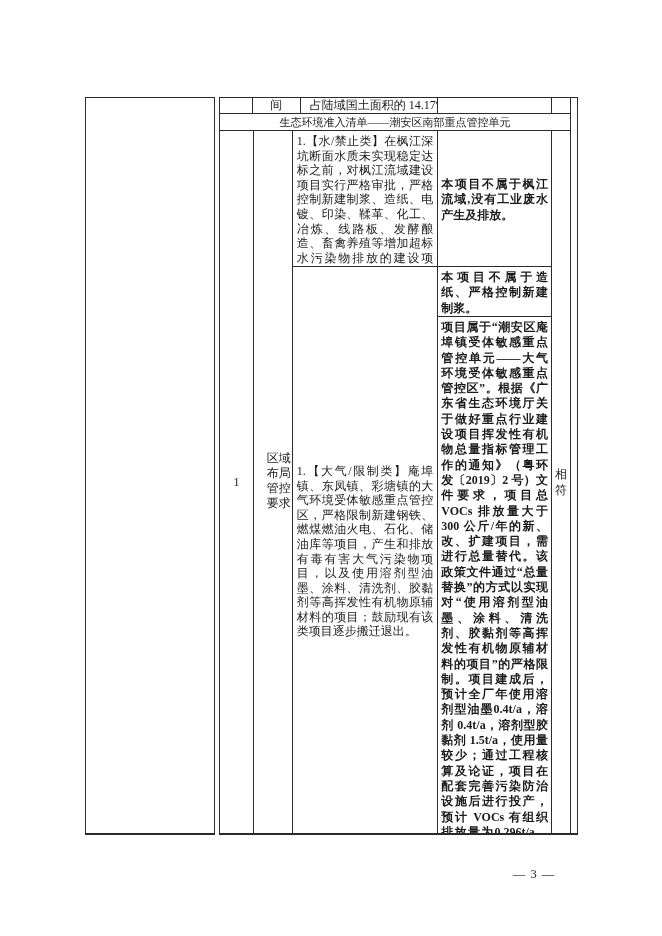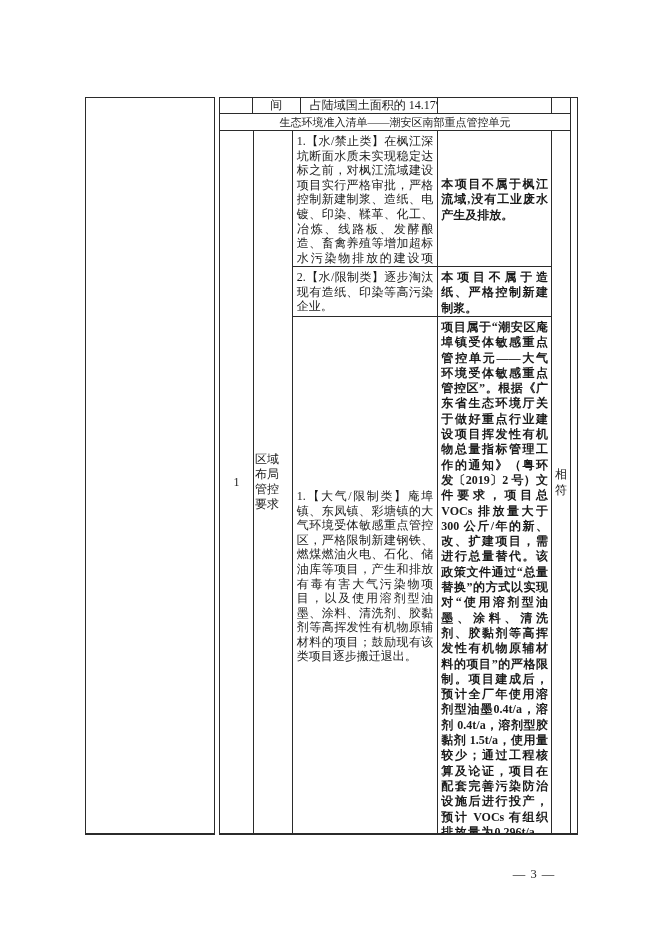--- a/index.html
+++ b/index.html
@@ -33,21 +33,21 @@
   .cA4{width:18px;border-right:none !important;}
   .rowB{
     flex:0 0 auto;height:18px;box-sizing:border-box;
     border-top:1px solid #2b2b2b;border-bottom:1px solid #2b2b2b;
     text-align:center;line-height:16px;font-size:11px;overflow:hidden;white-space:nowrap;
   }
   .rowC{flex:1 1 auto;display:flex;min-height:0;}
   .rowC>div{box-sizing:border-box;border-right:1px solid #2b2b2b;}
   .c-index{width:34px;display:flex;align-items:center;justify-content:center;}
   .c-cat{width:39px;display:flex;align-items:center;justify-content:center;
-         text-align:left;padding:0 1px;line-height:15px;}
+         text-align:right;padding:0 1px;line-height:15px;font-family:Liberation Mono, monospace;}
   .c-req{width:146px;display:flex;flex-direction:column;}
   .c-comp{width:114px;display:flex;flex-direction:column;font-weight:bold;}
   .c-verdict{width:18px;border-right:none !important;display:flex;align-items:center;
              justify-content:center;text-align:center;line-height:16px;padding:0 3px;}
   .cell{box-sizing:border-box;overflow:hidden;text-align:justify;}
   .c-req .cell{padding:3px 4px 0 4px;line-height:14.6px;}
   .c-comp .cell{padding:3px 3px 0 3px;line-height:15.3px;}
   .h1{height:136px;border-bottom:1px solid #2b2b2b;flex:0 0 auto;}
   .h2{height:50px;border-bottom:1px solid #2b2b2b;flex:0 0 auto;}
   .h3{flex:1 1 auto;min-height:0;}
@@ -78,21 +78,20 @@
     <div class="rowB">生态环境准入清单——潮安区南部重点管控单元</div>
 
     <div class="rowC">
 
       <div class="c-index">1</div>
 
       <div class="c-cat">区域布局管控要求</div>
 
       <div class="c-req">
         <div class="cell h1">1.【水/禁止类】在枫江深坑断面水质未实现稳定达标之前，对枫江流域建设项目实行严格审批，严格控制新建制浆、造纸、电镀、印染、鞣革、化工、冶炼、线路板、发酵酿造、畜禽养殖等增加超标水污染物排放的建设项目。</div>
-        <div class="cell h2">2.【水/限制类】逐步淘汰现有造纸、印染等高污染企业。</div>
         <div class="cell h3 vcenter">
           <div>1.【大气/限制类】庵埠镇、东凤镇、彩塘镇的大气环境受体敏感重点管控区，严格限制新建钢铁、燃煤燃油火电、石化、储油库等项目，产生和排放有毒有害大气污染物项目，以及使用溶剂型油墨、涂料、清洗剂、胶黏剂等高挥发性有机物原辅材料的项目；鼓励现有该类项目逐步搬迁退出。</div>
         </div>
       </div>
 
       <div class="c-comp">
         <div class="cell h1 vcenter">
           <div>本项目不属于枫江流域,没有工业废水产生及排放。</div>
         </div>
         <div class="cell h2">本项目不属于造纸、严格控制新建制浆。</div>

